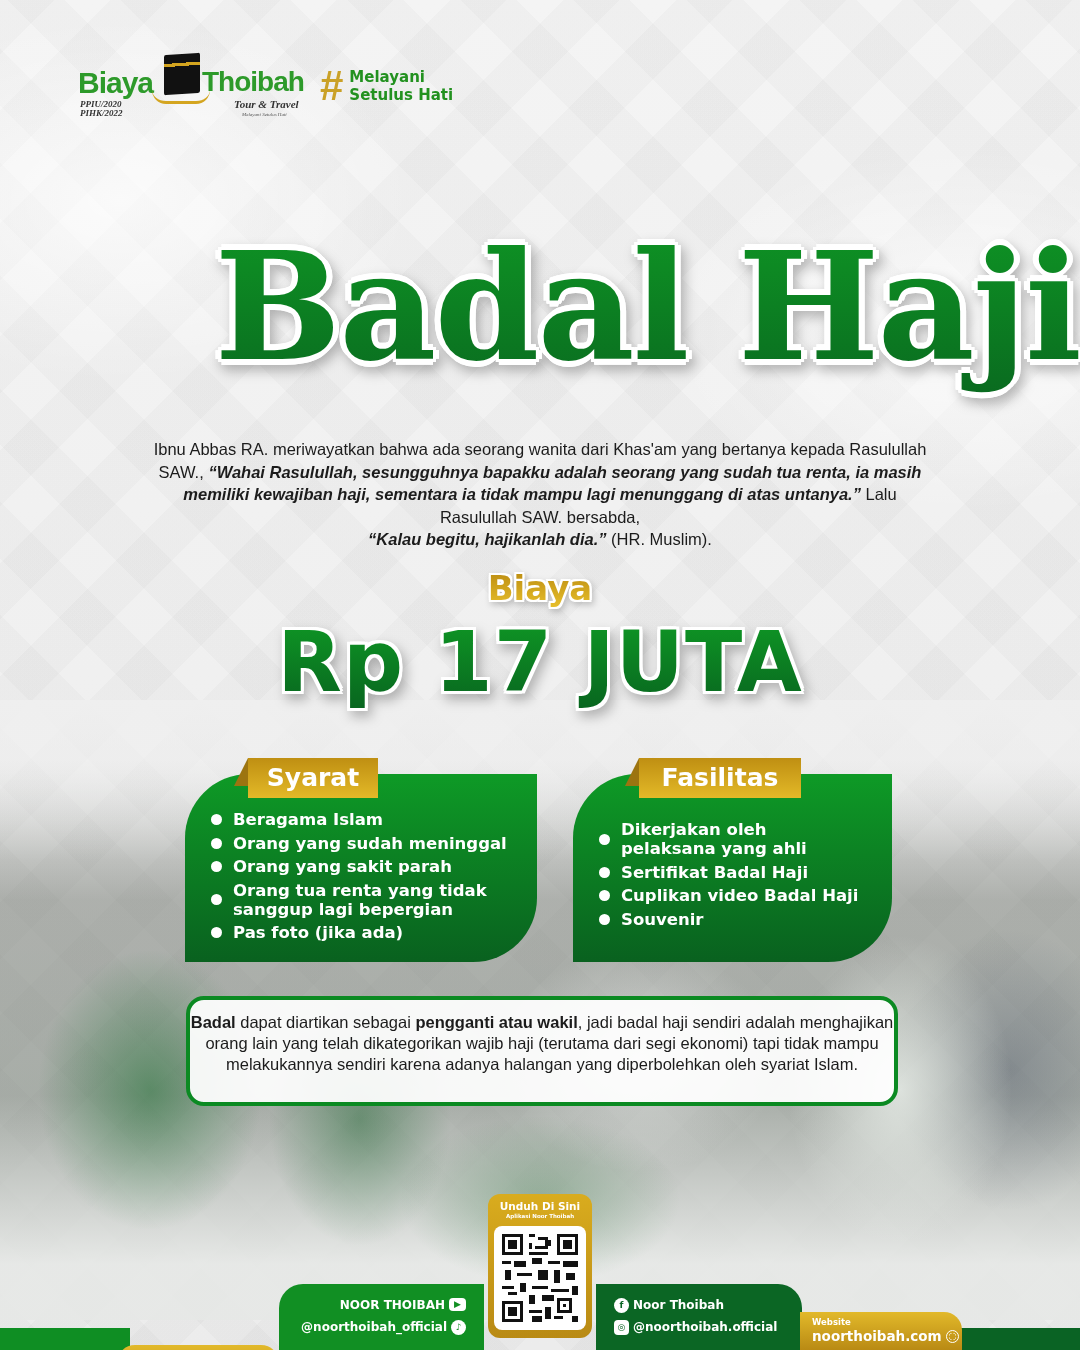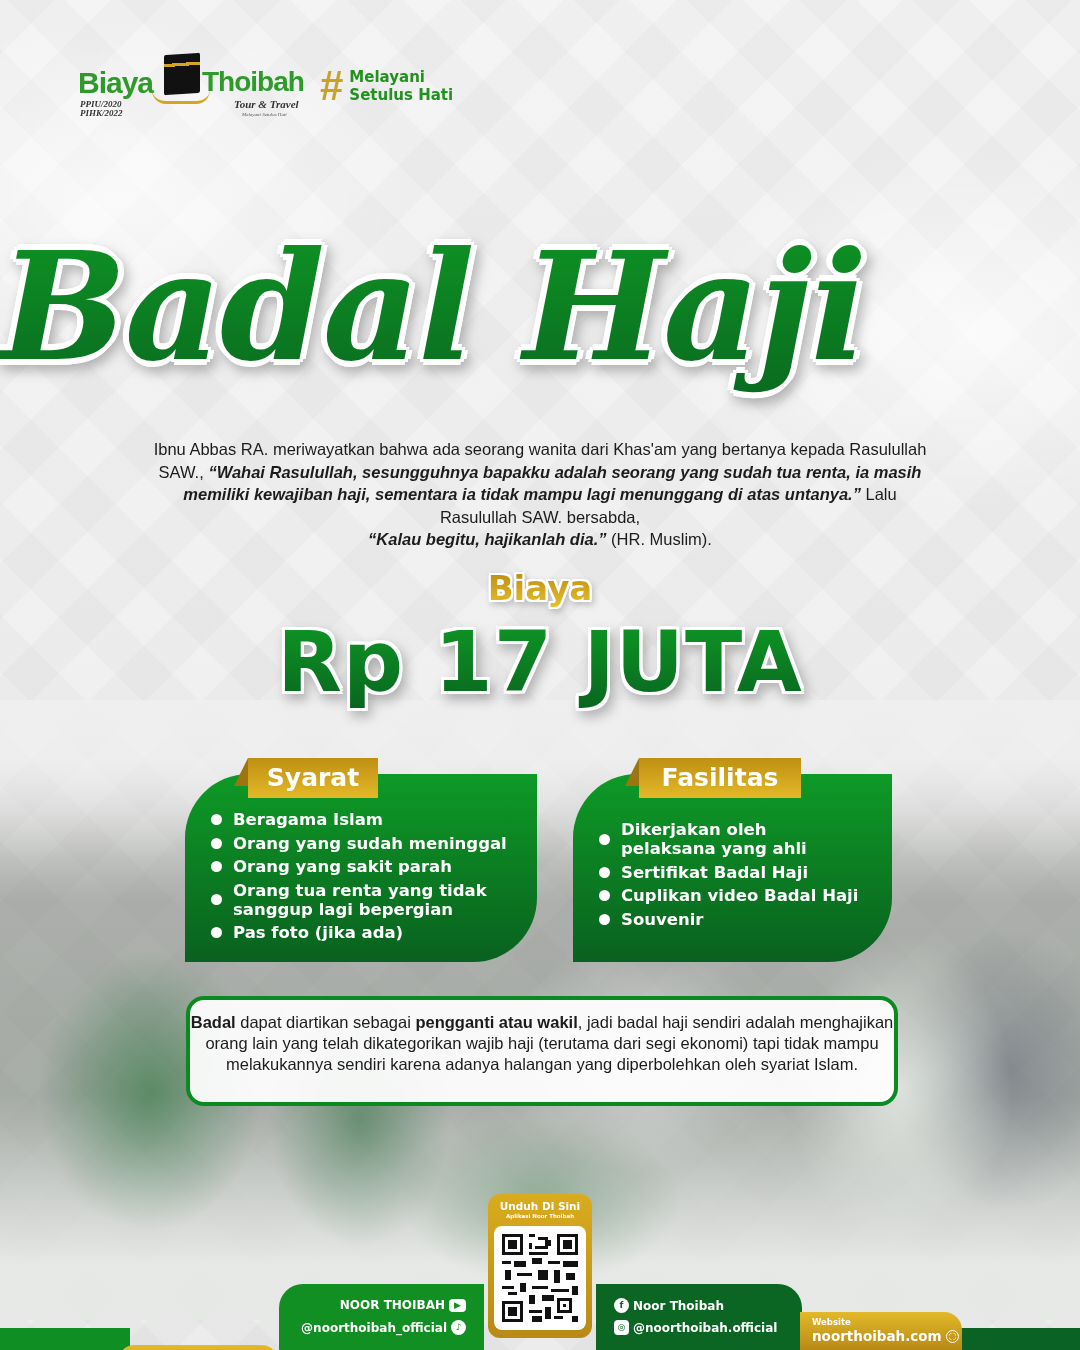--- a/index.html
+++ b/index.html
@@ -91,22 +91,22 @@
   .badge-kemenag { background: #1e7c2a; border-radius: 4px; transform: rotate(45deg); width: 14px; height: 14px; }
   .badge-round1 { background: radial-gradient(#222 35%, #e5c050 36%); }
   .badge-round2 { background: radial-gradient(#333 30%, #e0b640 31%); }
   .badge-sisko { font-size: 6px; font-weight: bold; color: #2a7bb0; line-height: 6px; width: 26px; }
   .badge-kan { font-size: 11px; font-weight: bold; color: #1f3f9c; font-style: italic; }
   .badge-kan span { color: #d8262e; }
   .badge-iata { font-size: 6px; font-weight: bold; color: #1e3f8c; text-align: center; }
 
   
   .title {
-    position: absolute; left: 0; right: 0; top: 196px; text-align: left;
-    font-family: "DejaVu Serif", serif; font-style: italic; font-weight: bold;
+    position: absolute; left: 0; right: 0; top: 196px; text-align: right;
+    font-family: "DejaVu Serif", serif; font-weight: bold;
     font-size: 150px; line-height: 220px; letter-spacing: -2px;
     color: #148a24;
     background: linear-gradient(#0f9a25, #09661f);
     -webkit-background-clip: text; background-clip: text;
     -webkit-text-fill-color: transparent;
     filter: drop-shadow(0 0 0 #fff) drop-shadow(3px 3px 0 #fff) drop-shadow(-3px -3px 0 #fff) drop-shadow(3px -3px 0 #fff) drop-shadow(-3px 3px 0 #fff) drop-shadow(4px 6px 6px rgba(0,0,0,0.25));
   }
 
   
   .hadith {
@@ -203,21 +203,21 @@
   .foot-social-left {
     position: absolute; left: 279px; top: 1284px; width: 205px; height: 66px;
     background: #118f23; border-radius: 24px 0 0 0;
     color: #fff; font-family: "DejaVu Sans", sans-serif; font-weight: bold;
   }
   .foot-social-right {
     position: absolute; left: 596px; top: 1284px; width: 206px; height: 66px;
     background: #0b6624; border-radius: 0 24px 0 0;
     color: #fff; font-family: "DejaVu Sans", sans-serif; font-weight: bold;
   }
-  .soc-row { position: absolute; display: flex; align-items: flex-end; font-size: 12px; }
+  .soc-row { position: absolute; display: flex; align-items: flex-start; font-size: 12px; }
   .foot-social-left .soc-row { right: 14px; }
   .foot-social-right .soc-row { left: 14px; }
   .soc-row.r1 { top: 14px; }
   .soc-row.r2 { top: 36px; }
   .soc-ico {
     width: 15px; height: 15px; border-radius: 50%; background: #fff; color: #118f23;
     font-size: 9px; line-height: 15px; text-align: center; margin: 0 4px;
   }
   .soc-ico.yt { border-radius: 4px; width: 17px; height: 13px; line-height: 13px; }
   .soc-ico.ig { border-radius: 4px; }

